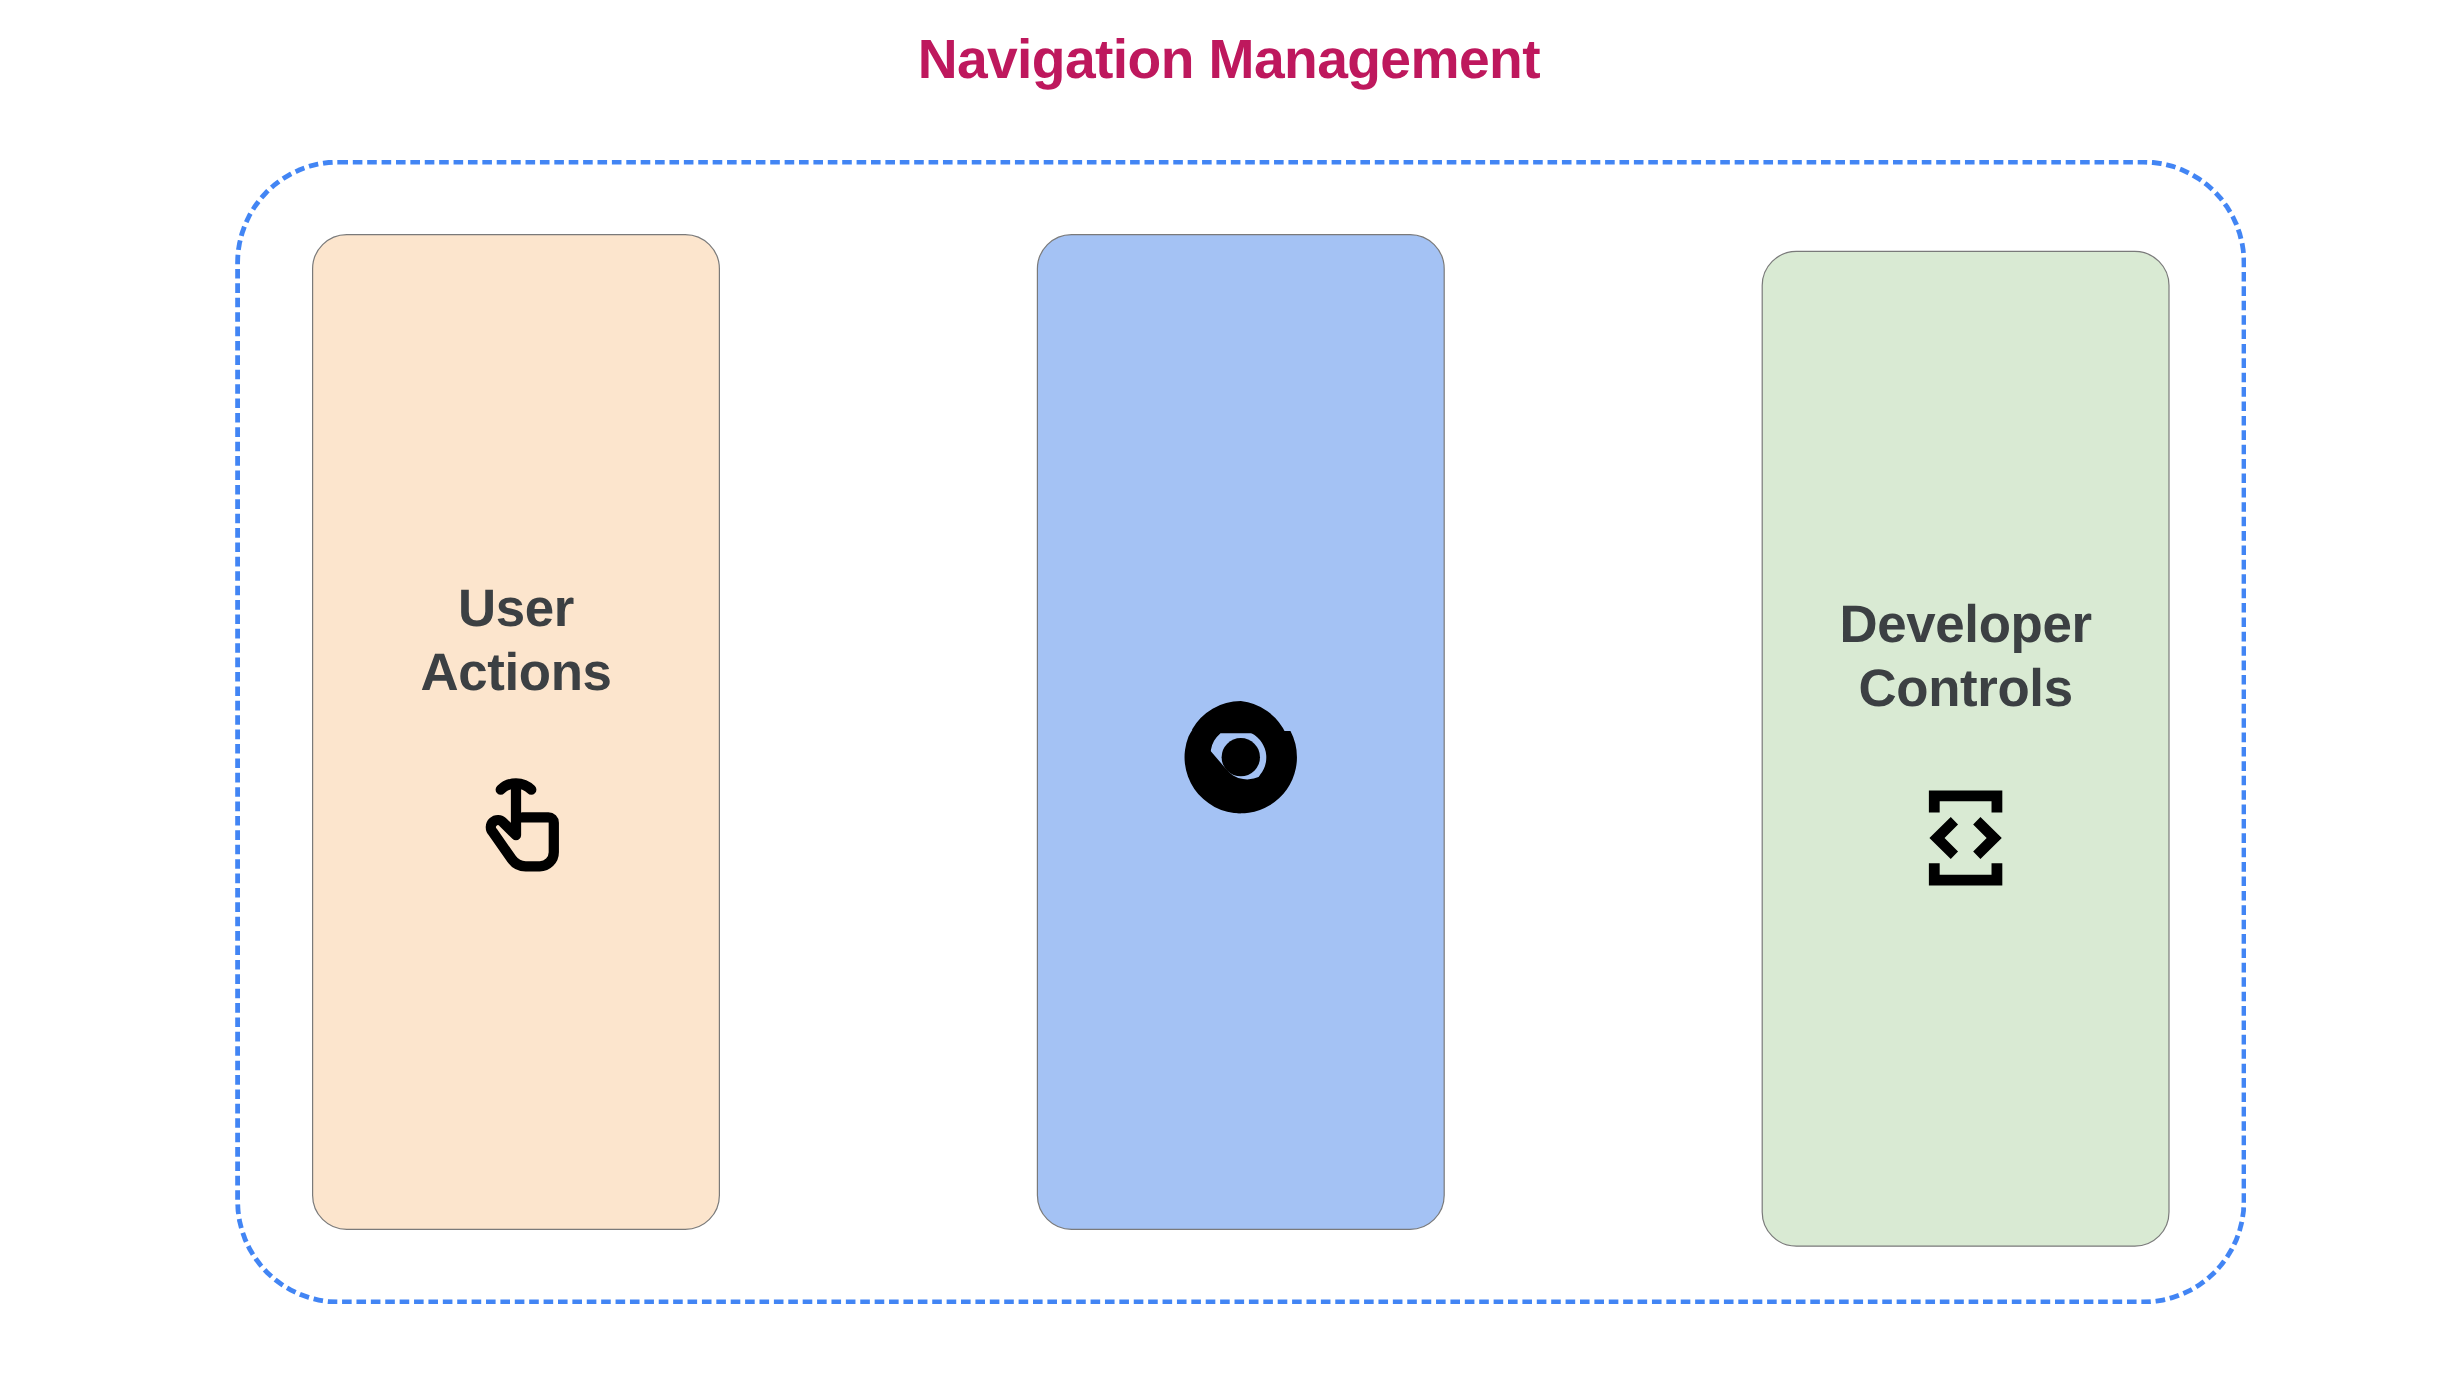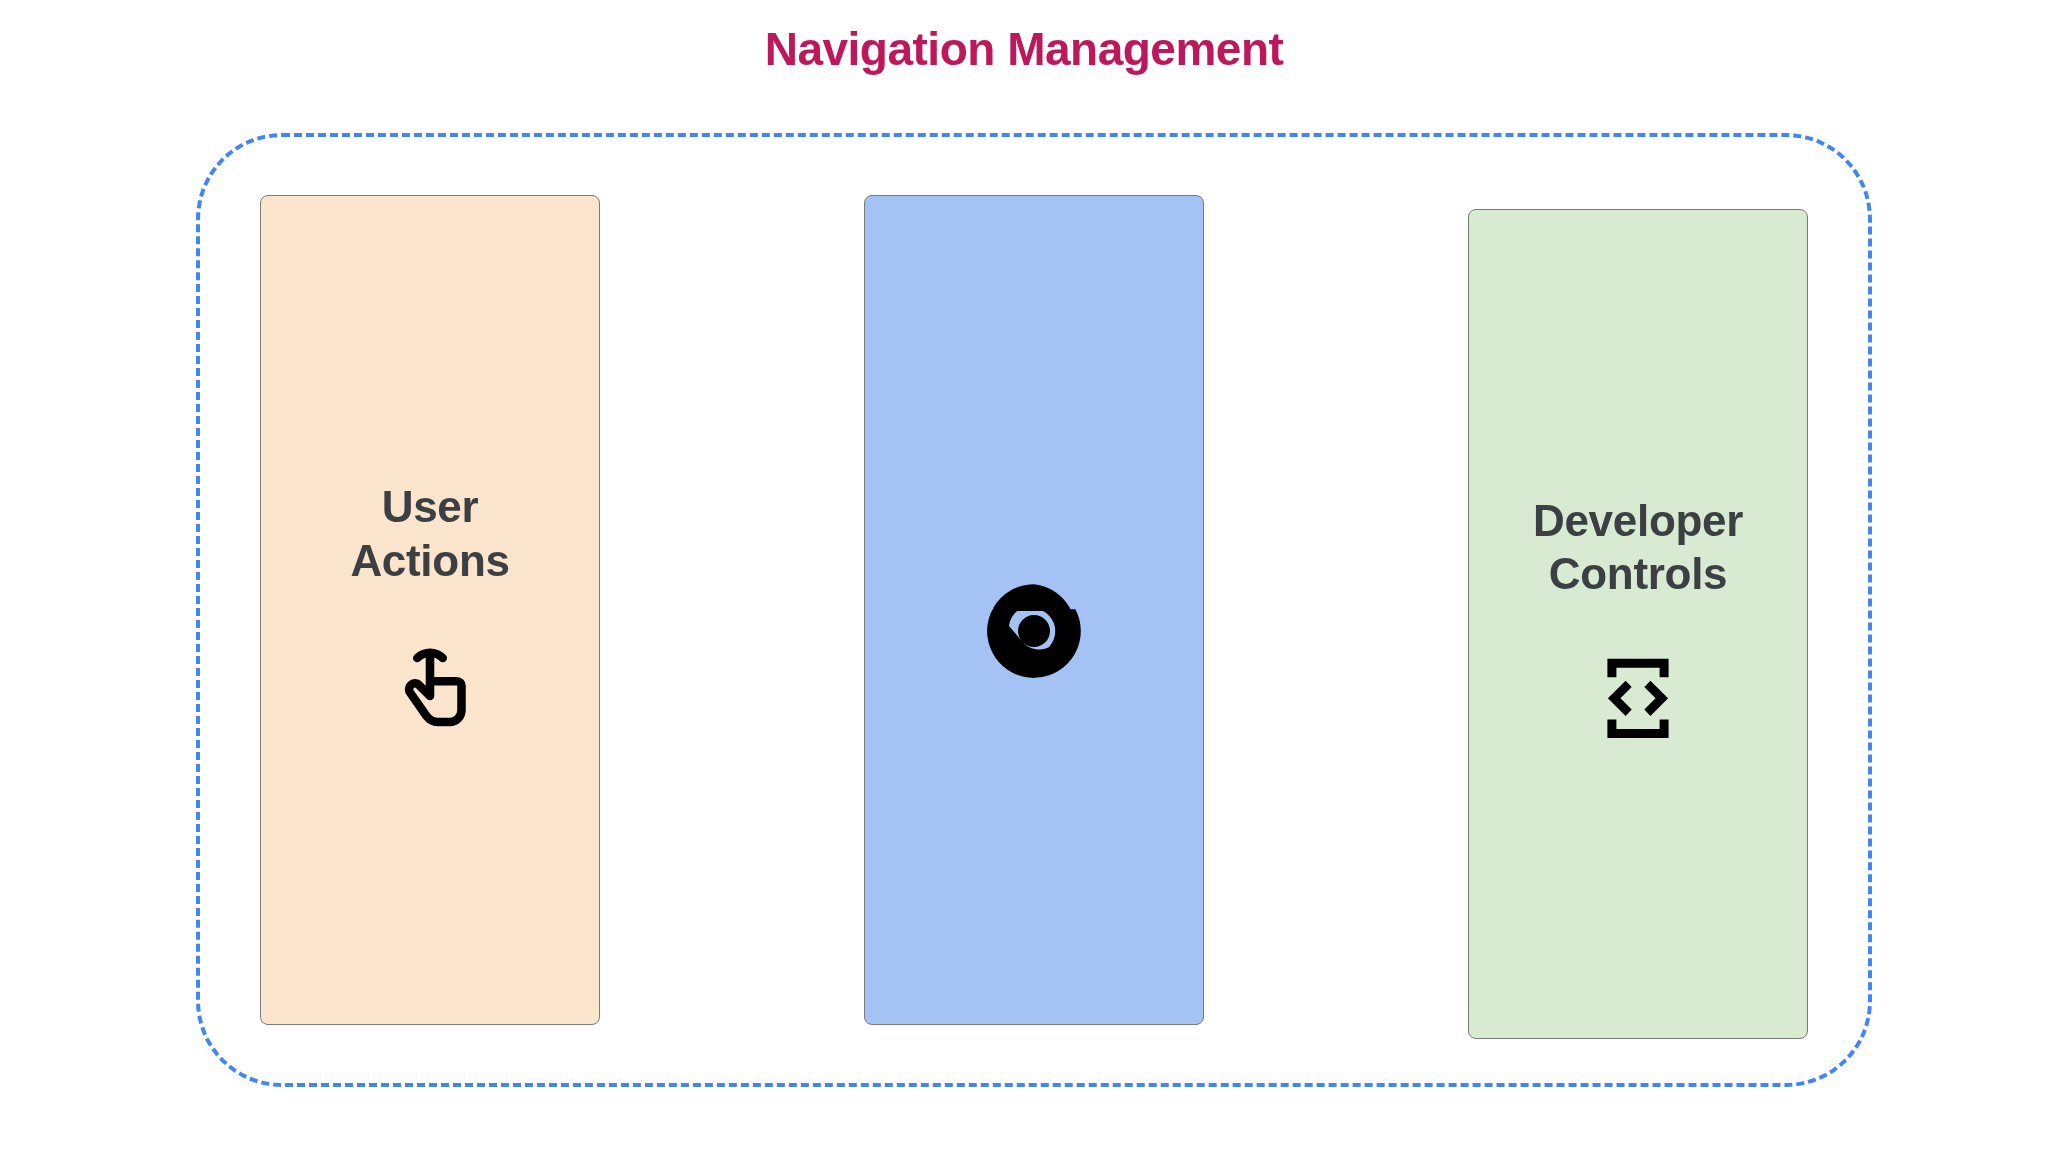--- a/index.html
+++ b/index.html
@@ -58,21 +58,21 @@
     padding: 0 64px;
     box-sizing: border-box;
   }
 
   .card {
     position: relative;
     width: 340px;
     height: 830px;
     box-sizing: border-box;
     border: 1.5px solid #7a7a7a;
-    border-radius: 8px;
+    border-radius: 29px;
     display: flex;
     flex-direction: column;
     align-items: center;
     justify-content: flex-start;
   }
 
   .card-inner {
     position: absolute;
     top: 50%;
     left: 0;

